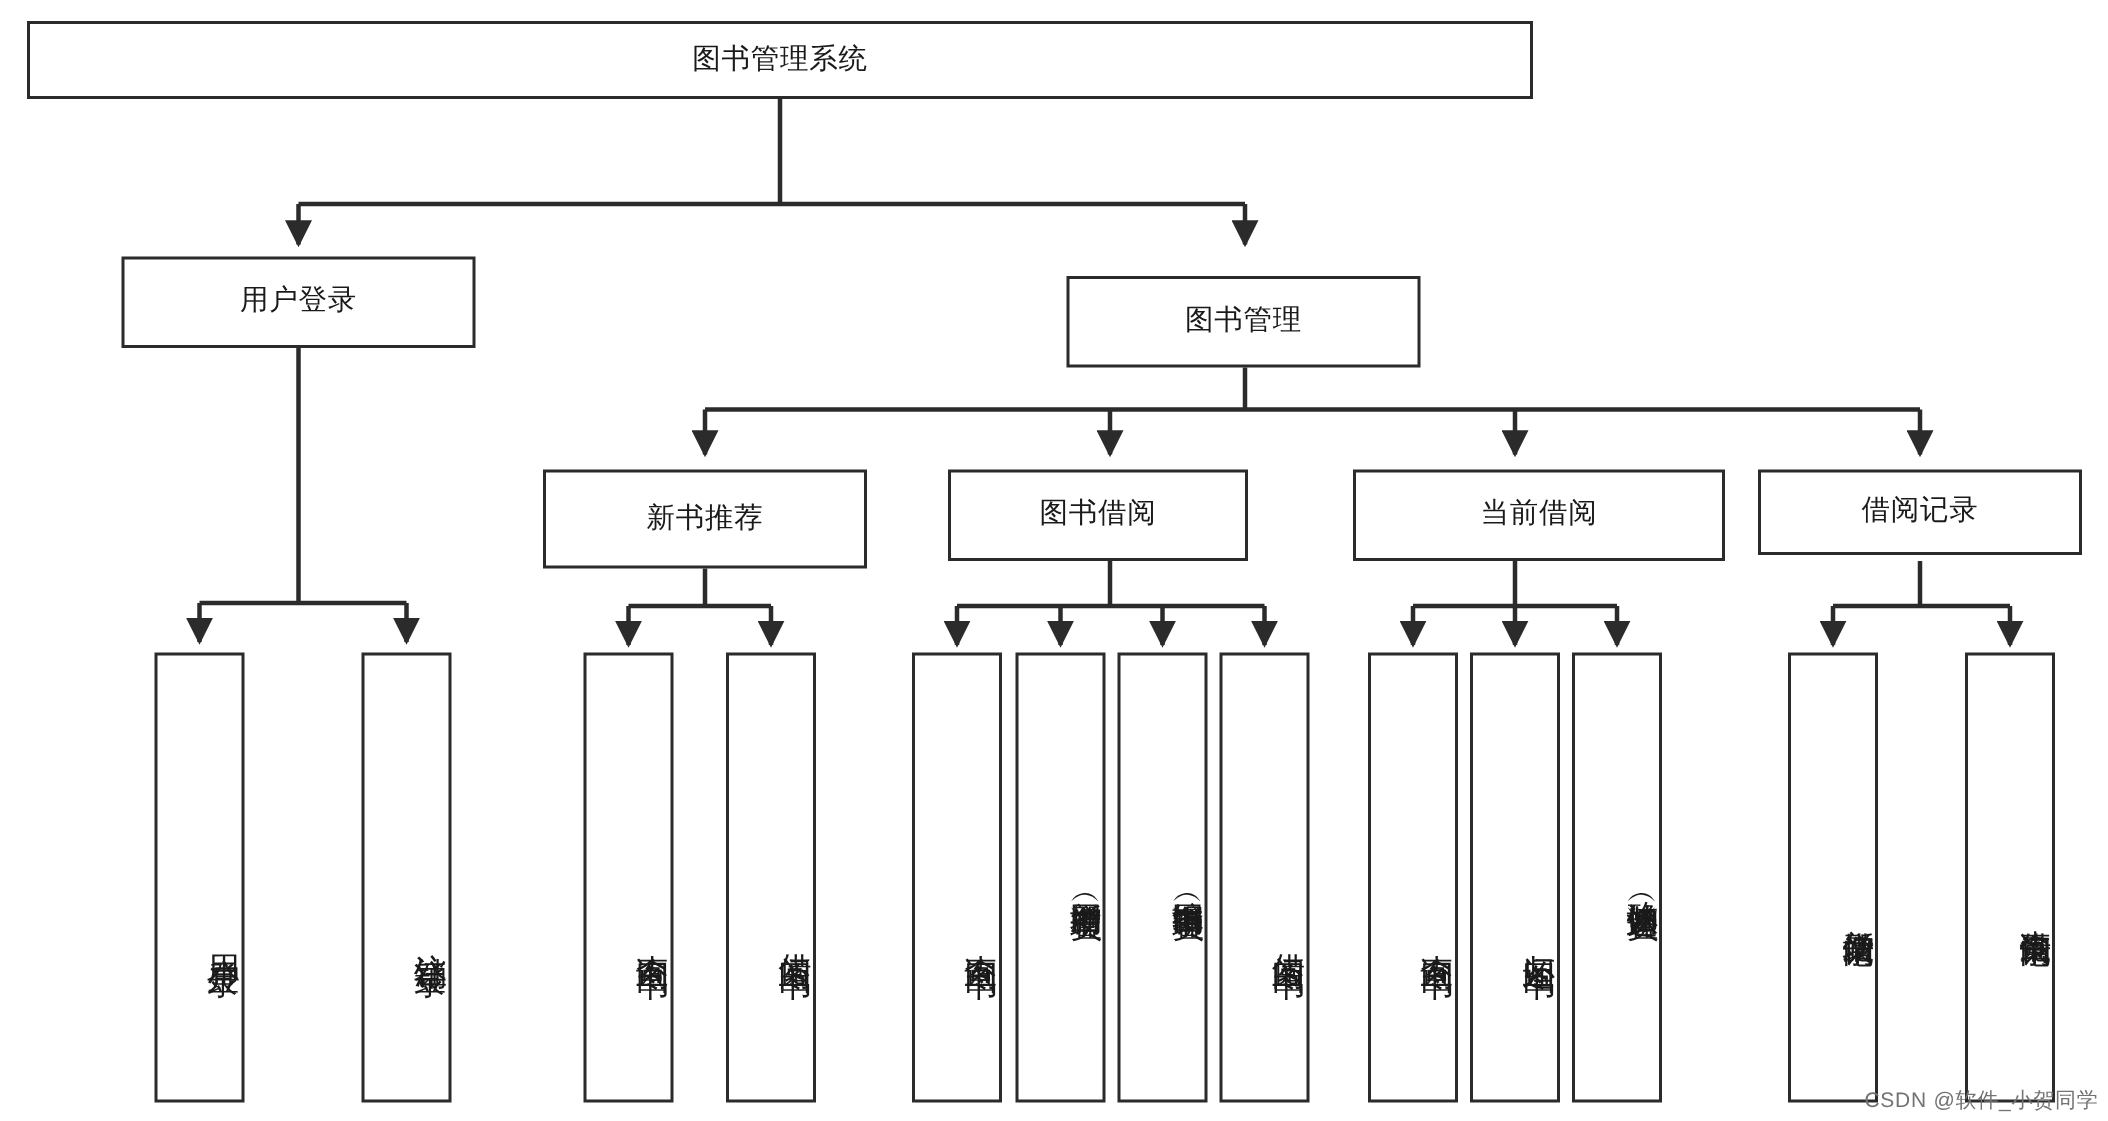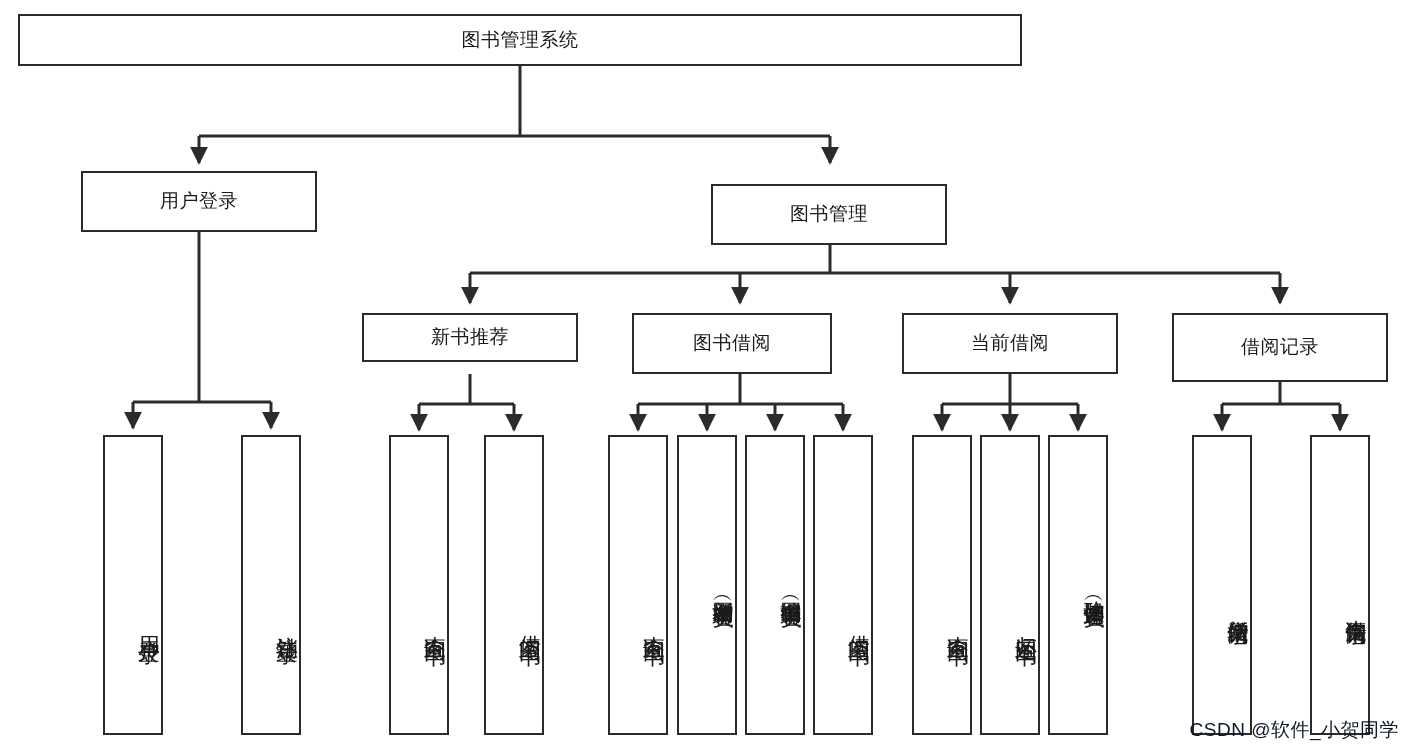--- a/index.html
+++ b/index.html
@@ -54,22 +54,22 @@
     overflow: hidden;
   }
   .node-v.tall-text {
     font-size: 21px;
     letter-spacing: 1px;
   }
   .watermark {
     position: absolute;
     right: 6px;
     bottom: 4px;
-    font-size: 19px;
-    color: #0f172a;
+    font-size: 14px;
+    color: #737373;
     white-space: nowrap;
     z-index: 5;
     letter-spacing: 0.5px;
   }
 </style>
 </head>
 <body>
 
 <div id="diagram-canvas">
 
@@ -121,24 +121,24 @@
       <path d="M 1222 404 L 1222 430" marker-end="url(#arrow)"></path>
       <path d="M 1340 404 L 1340 430" marker-end="url(#arrow)"></path>
     </g>
   </svg>
 
   <div class="node node-h" style="left:18px; top:14px; width:1004px; height:52px;">图书管理系统</div>
 
   <div class="node node-h" style="left:81px; top:171px; width:236px; height:61px;">用户登录</div>
   <div class="node node-h" style="left:711px; top:184px; width:236px; height:61px;">图书管理</div>
 
-  <div class="node node-h" style="left:362px; top:313px; width:216px; height:49px;">新书推荐</div>
+  <div class="node node-h" style="left:362px; top:313px; width:216px; height:66px;">新书推荐</div>
   <div class="node node-h" style="left:632px; top:313px; width:200px; height:61px;">图书借阅</div>
-  <div class="node node-h" style="left:902px; top:313px; width:216px; height:61px;">当前借阅</div>
-  <div class="node node-h" style="left:1172px; top:313px; width:216px; height:69px;">借阅记录</div>
+  <div class="node node-h" style="left:902px; top:313px; width:248px; height:61px;">当前借阅</div>
+  <div class="node node-h" style="left:1172px; top:313px; width:216px; height:57px;">借阅记录</div>
 
   <div class="node node-v" style="left:103px; top:435px; width:60px; height:300px; padding-top:78px;">用户登录</div>
   <div class="node node-v" style="left:241px; top:435px; width:60px; height:300px; padding-top:78px;">注销登录</div>
 
   <div class="node node-v" style="left:389px; top:435px; width:60px; height:300px; padding-top:78px;">查询图书</div>
   <div class="node node-v" style="left:484px; top:435px; width:60px; height:300px; padding-top:78px;">借阅图书</div>
 
   <div class="node node-v" style="left:608px; top:435px; width:60px; height:300px; padding-top:78px;">查询图书</div>
   <div class="node node-v tall-text" style="left:677px; top:435px; width:60px; height:300px; padding-top:6px;">新增图书（管理员）</div>
   <div class="node node-v tall-text" style="left:745px; top:435px; width:60px; height:300px; padding-top:6px;">编辑图书（管理员）</div>

